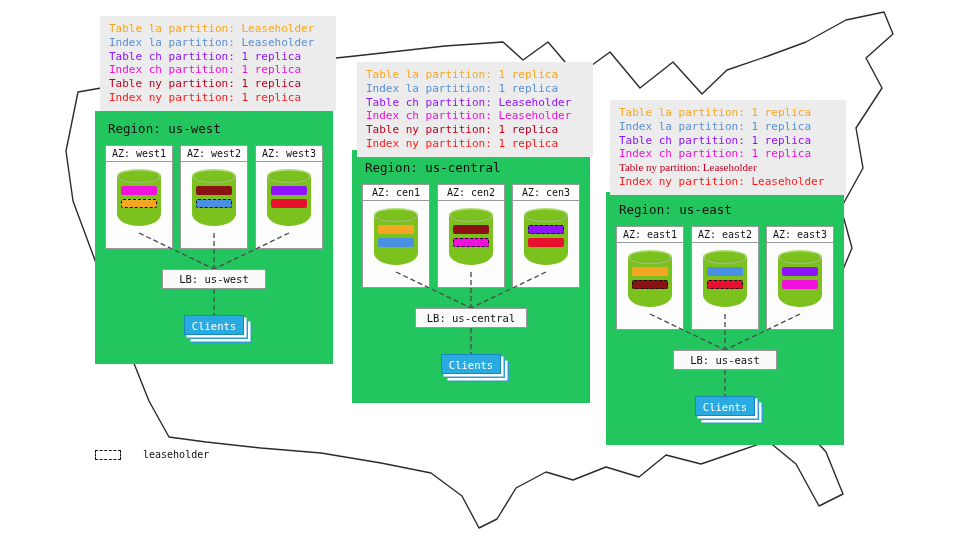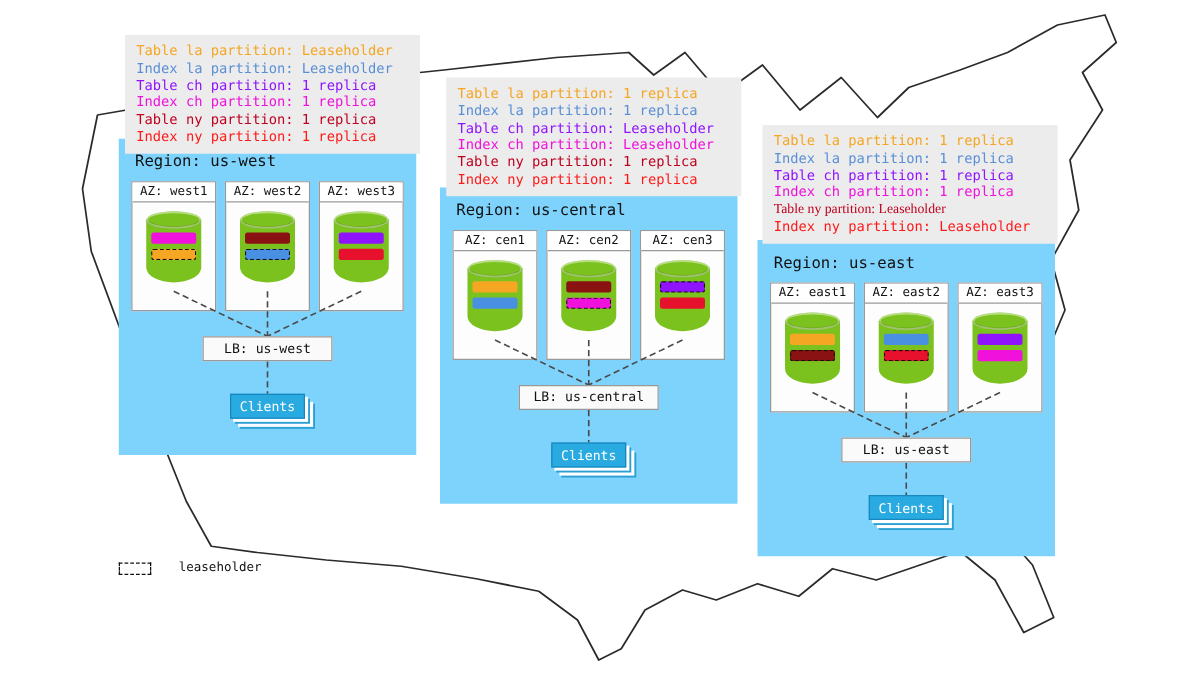--- a/index.html
+++ b/index.html
@@ -7,21 +7,21 @@
   body {
     position:relative; background:#ffffff; overflow:hidden;
     font-family:"DejaVu Sans Mono","Liberation Mono",monospace;
     color:#111;
   }
   .map-svg { position:absolute; left:0; top:0; z-index:0; }
 
   .ann-box { position:absolute; background:#ececec; padding:6px 9px; z-index:3; width:236px; }
   .ann-line { font-size:11px; line-height:13.8px; white-space:pre; }
 
-  .region-panel { position:absolute; background:#7dd3fc; z-index:2; width:238px; height:253px; }
+  .region-panel { position:absolute; background:#22c55e; z-index:2; width:238px; height:253px; }
   .region-title { position:absolute; top:10px; left:13px; font-size:12.5px; color:#111; }
 
   .az-row { position:absolute; top:34px; left:10px; right:10px; display:flex; gap:7px; }
   .az { flex:1; height:104px; background:#fdfdfd; border:1px solid #9a9a9a; }
   .az-header { height:16px; line-height:15px; text-align:center; font-size:10px; border-bottom:1px solid #9a9a9a; background:#ffffff; white-space:nowrap; overflow:hidden; }
   .az-body { position:relative; height:86px; }
 
   .cylinder { position:relative; width:44px; height:64px; margin:7px auto 0; }
   .cyl-body { position:absolute; left:0; top:7px; width:44px; height:50px; border-radius:0 0 50% 50% / 0 0 12px 12px; }
   .cyl-top  { position:absolute; left:0; top:0; width:44px; height:14px; border-radius:50%;
@@ -43,21 +43,21 @@
   .lh-swatch { width:26px; height:10px; background:#ffffff; border:1.6px dashed #101010; }
   .lh-label { font-size:10px; color:#111; }
 </style>
 </head>
 <body>
 
 <svg class="map-svg" width="960" height="540" viewBox="0 0 960 540">
   <path d="M 78 92 L 165 77 L 260 66 L 355 56 L 445 46 L 503 42 L 523 60 L 548 42 L 577 76 L 610 52 L 640 88 L 673 62 L 702 94 L 727 70 L 768 56 L 806 42 L 846 20 L 884 12 L 893 34 L 866 58 L 882 88 L 856 128 L 863 168 L 841 208 L 852 248 L 831 298 L 842 338 L 816 388 L 801 424 L 826 452 L 843 494 L 819 506 L 796 464 L 768 441 L 736 452 L 701 464 L 666 455 L 639 477 L 606 467 L 573 480 L 546 472 L 516 488 L 497 519 L 479 528 L 462 496 L 431 473 L 381 463 L 321 453 L 261 448 L 206 442 L 169 437 L 149 401 L 121 331 L 96 263 L 73 201 L 66 151 Z" fill="none" stroke-width="1.4" stroke-linejoin="round" stroke="#2b2b2b"></path>
 </svg>
 
-<div class="ann-box" style="left:100px; top:28px;">
+<div class="ann-box" style="left:100px; top:16px;">
   <div class="ann-line" style="color: rgb(245, 166, 35);">Table la partition: Leaseholder</div>
   <div class="ann-line" style="color: rgb(90, 143, 214);">Index la partition: Leaseholder</div>
   <div class="ann-line" style="color: rgb(144, 19, 254);">Table ch partition: 1 replica</div>
   <div class="ann-line" style="color: rgb(240, 17, 220);">Index ch partition: 1 replica</div>
   <div class="ann-line" style="color: rgb(192, 0, 32);">Table ny partition: 1 replica</div>
   <div class="ann-line" style="color: rgb(255, 26, 26);">Index ny partition: 1 replica</div>
 </div>
 
 <div class="region-panel" style="left:95px; top:111px;">
   <div class="region-title">Region: us-west</div>

